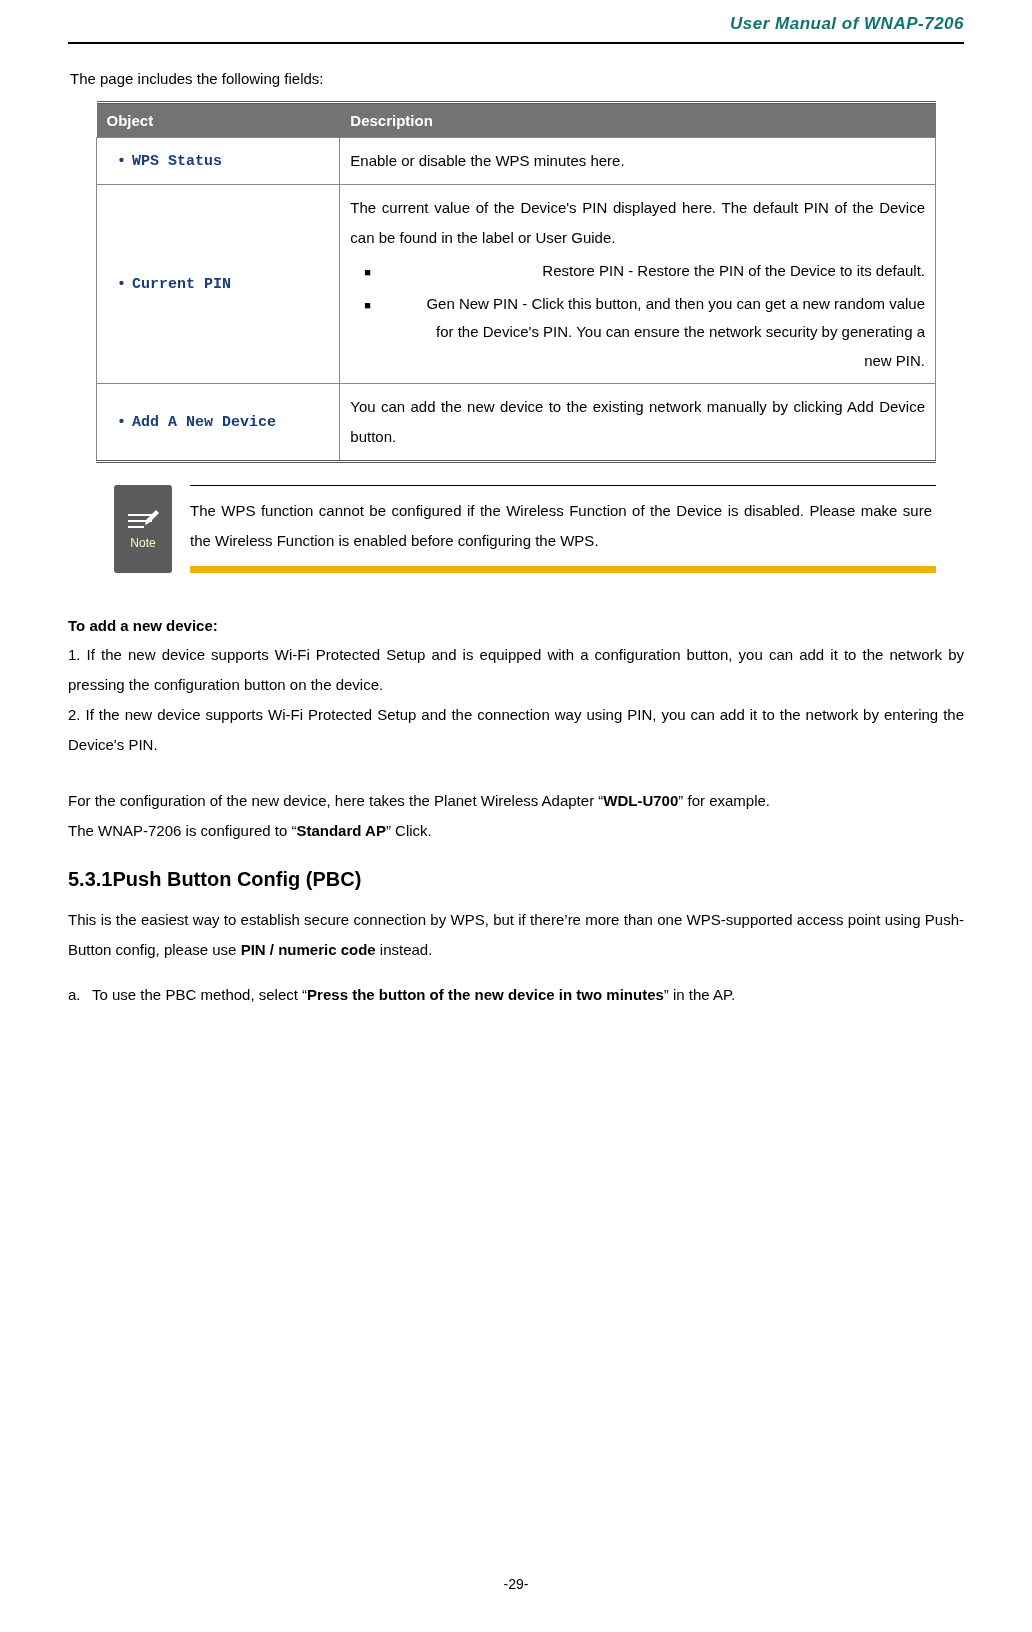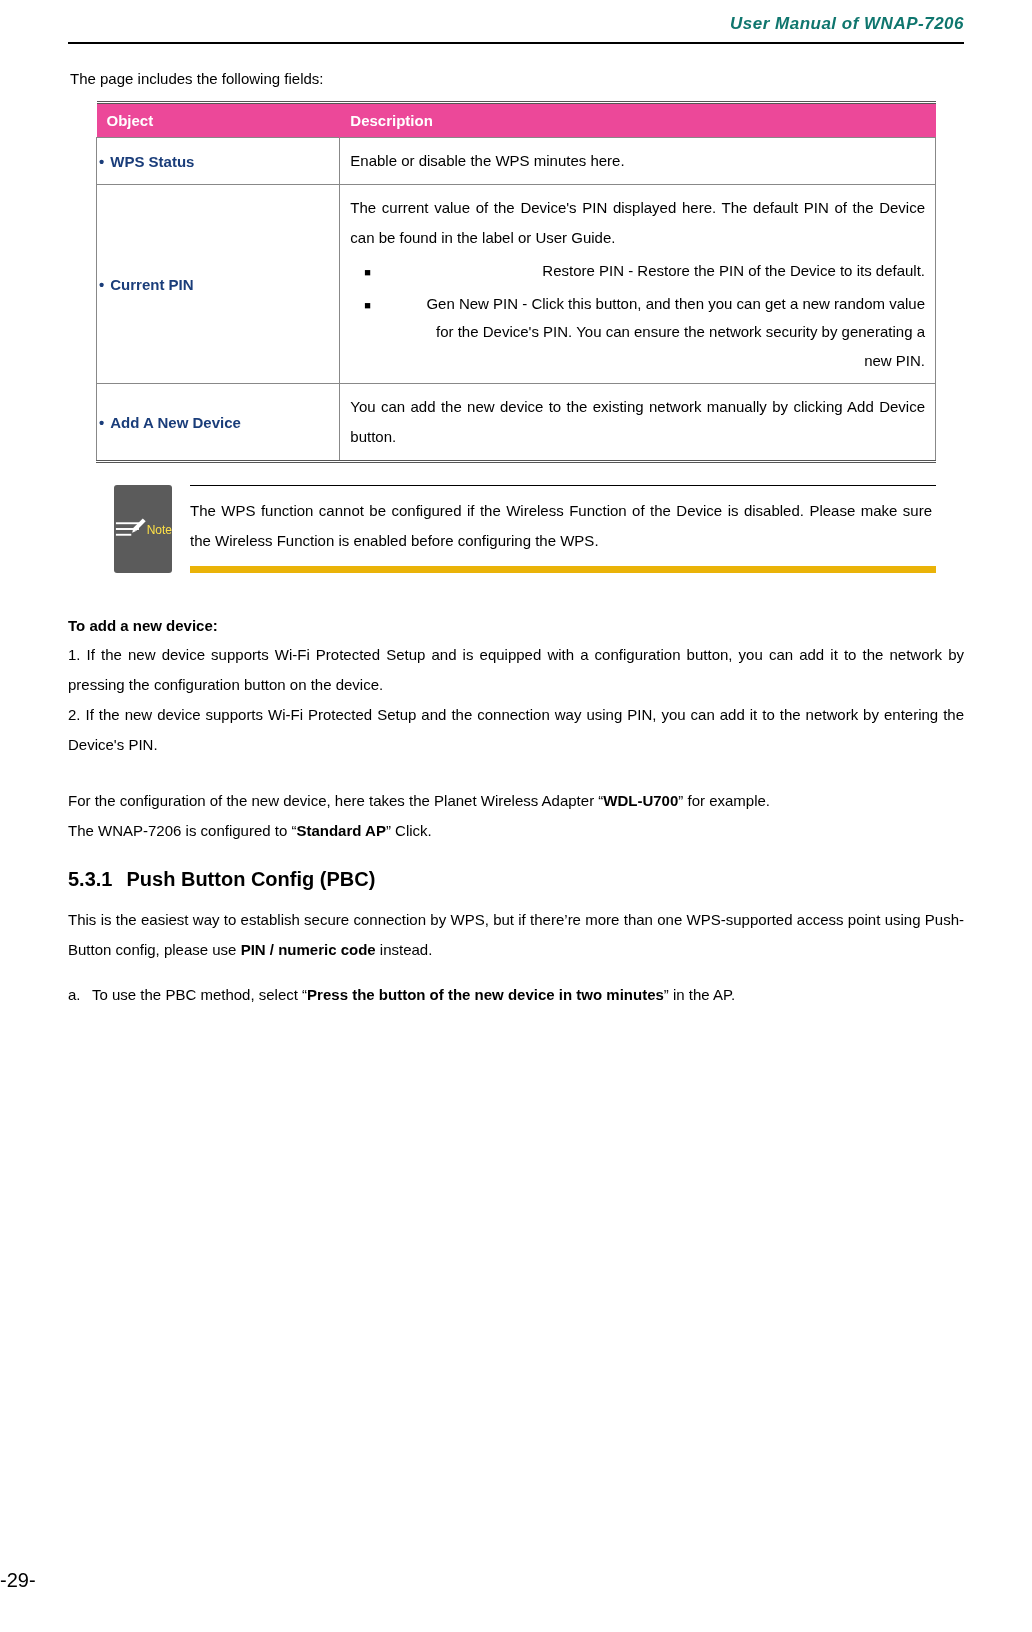--- a/index.html
+++ b/index.html
@@ -33,40 +33,41 @@
       padding-left: 2px;
     }
     .fields-table-wrapper {
       padding: 0 28px;
     }
     table.fields-table {
       width: 100%;
       border-collapse: collapse;
     }
     table.fields-table th {
-      background: #ec4899;
+      background: #737373;
       color: #fff;
       font-weight: bold;
       text-align: left;
       padding: 8px 10px;
       font-size: 15px;
       border-top: 3px double #555;
     }
     table.fields-table th.obj-col { width: 29%; border-right: 1px solid #fff0; }
     table.fields-table td {
       border: 1px solid #888;
       padding: 8px 10px;
       vertical-align: middle;
       font-size: 15px;
     }
     table.fields-table td.obj-cell {
       color: #1a3d7a;
       font-weight: bold;
       width: 29%;
-      padding-left: 2px;
+      padding-left: 20px;
+      font-family: Liberation Mono, monospace;
     }
     table.fields-table tbody tr:last-child td {
       border-bottom: 3px double #555;
     }
     .bullet-dot { color: #1a3d7a; margin-right: 6px; }
     td.desc-cell { line-height: 2.0; text-align: justify; }
     td.desc-cell .intro-para { margin-bottom: 0; }
     td.desc-cell .bullet-row {
       display: flex;
       align-items: flex-start;
@@ -78,22 +79,23 @@
     td.desc-cell .bullet-row .btxt { flex: 1; text-align: right; margin-left: 40px; }
     .note-block {
       display: flex;
       align-items: stretch;
       margin: 22px 28px 0 46px;
     }
     .note-icon {
       width: 58px;
       min-width: 58px;
       background: #5b5b5b;
-      color: #fde047;
-      display: flex;
+      color: #fef9c3;
+      display: flex;
+      flex-direction: column;
       align-items: center;
       justify-content: center;
       border-radius: 3px;
       margin-right: 18px;
       padding: 6px 0;
     }
     .note-icon svg { display: block; }
     .note-icon .note-label { font-size: 12px; margin-top: 2px; }
     .note-text-wrap {
       flex: 1;
@@ -112,35 +114,35 @@
       line-height: 2.0;
       text-align: justify;
     }
     .body-para.step { margin-bottom: 0; }
     .para-gap { height: 26px; }
     .h-section {
       font-size: 20px;
       font-weight: bold;
       margin: 22px 0 14px 0;
     }
-    .h-section .num { margin-right: 14px; }
+    .h-section .num { }
     .list-a {
       display: flex;
       margin-top: 16px;
       line-height: 1.9;
     }
     .list-a .marker { width: 24px; }
     .list-a .text { flex: 1; }
     .footer {
       position: absolute;
       bottom: 40px;
       left: 0;
       width: 100%;
-      text-align: left;
-      font-size: 20px;
+      text-align: center;
+      font-size: 14px;
     }
     strong { font-weight: bold; }
   </style>
 </head>
 <body>
 
 <div class="header-title">User Manual of WNAP-7206</div>
 <hr class="header-rule">
 
 <p class="intro-line">The page includes the following fields:</p>

